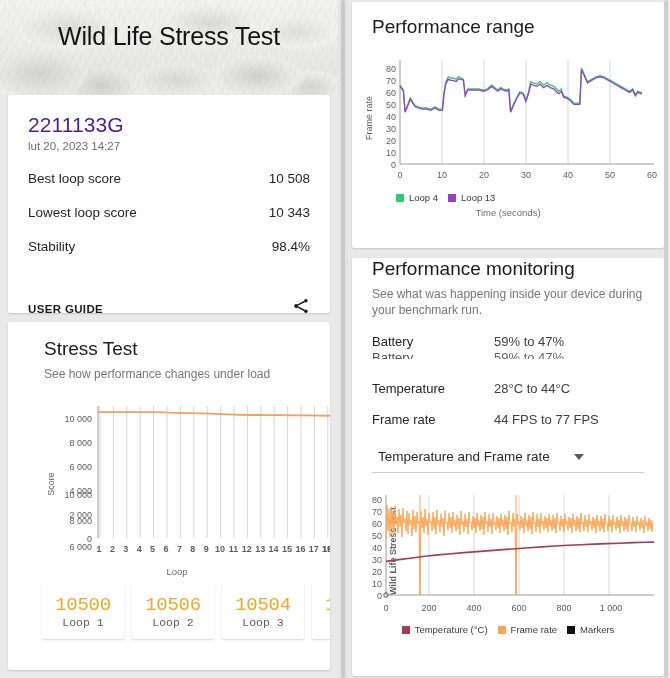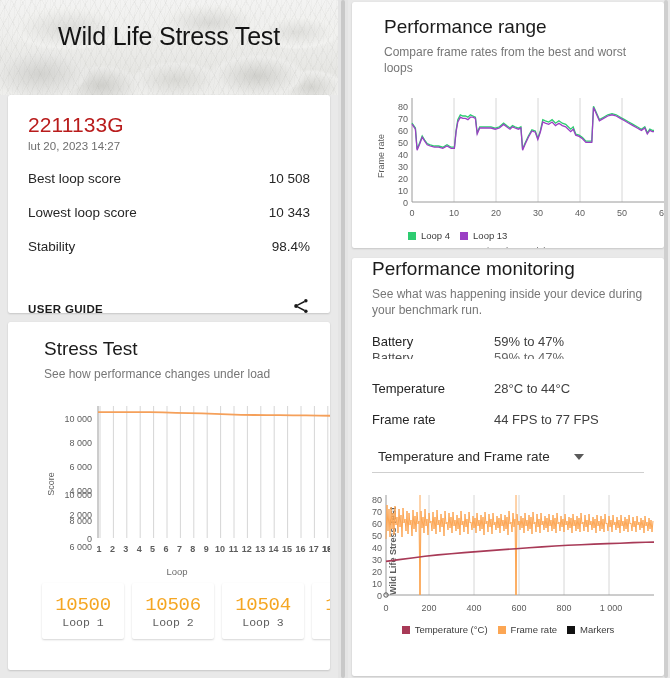--- a/index.html
+++ b/index.html
@@ -47,21 +47,21 @@
     position:absolute; left:0; right:0; top:22px; text-align:center;
     font-size:25px; color:#141414; letter-spacing:-0.2px; z-index:2; font-weight:400;
   }
 
   
   .card {
     background:#fff; border-radius:2px;
     box-shadow:0 1px 2px rgba(0,0,0,.14), 0 0 1px rgba(0,0,0,.10);
   }
   .card-summary { position:absolute; left:8px; top:95px; width:322px; padding:18px 20px 0 20px; height:218px; z-index:3;}
-  .run-id { font-size:21px; color:#b91c1c; font-weight:400; letter-spacing:.1px; }
+  .run-id { font-size:21px; color:#4c1d95; font-weight:400; letter-spacing:.1px; }
   .run-date { font-size:11.5px; color:#6e6e6e; margin-top:3px; }
 
   .kv { display:flex; justify-content:space-between; align-items:baseline; margin-top:19px; }
   .kv .k { font-size:13.5px; color:#262626; }
   .kv .v { font-size:13.5px; color:#262626; }
 
   .guide-row { display:flex; justify-content:space-between; align-items:flex-end; margin-top:43px; }
   .guide-link { font-size:11.5px; font-weight:bold; color:#1c1c1c; letter-spacing:.35px; cursor:pointer; }
   .share-icon { width:18px; height:18px; display:block; cursor:pointer; }
 
@@ -77,21 +77,21 @@
   .loop-strip { display:flex; gap:8px; padding:0 18px; margin-top:6px;font-family:Liberation Mono, monospace; }
   .loop-chip {
     background:#fff; border-radius:2px; box-shadow:0 1px 2px rgba(0,0,0,.17);
     width:82px; min-width:82px; height:56px; display:flex; flex-direction:column;
     align-items:center; justify-content:center; cursor:pointer;
   }
   .loop-score { font-size:19px; color:#F5A623; letter-spacing:-.3px; }
   .loop-name { font-size:11.5px; color:#5e5e5e; margin-top:0; }
 
   
-  .card-range { position:absolute; left:4px; top:2px; width:312px; height:246px; padding:14px 0 0 12px; overflow:hidden;}
+  .card-range { position:absolute; left:4px; top:2px; width:312px; height:246px; padding:14px 0 0 0; overflow:hidden;}
   .card-mon   { position:absolute; left:4px; top:258px; width:312px; height:418px; padding:0 0 0 0; overflow:hidden;}
 
   .stat-row { display:flex; margin-top:16px; padding:0 20px; font-size:13px;}
   .stat-row .sk { width:122px; color:#242424; }
   .stat-row .sv { color:#404040; }
   .stat-row.ghost { margin-top:1px; opacity:.80; clip-path: inset(0 0 42% 0); }
 
   .select-wrap { margin:22px 20px 0 20px; border-bottom:1px solid #cfcfcf; padding:0 6px 8px 6px;
                  display:flex; align-items:center; justify-content:flex-start; cursor:pointer; }
   .select-value { font-size:13.5px; color:#2a2a2a; }
@@ -248,21 +248,20 @@
   </div>
 
   <div class="col-gap">
     <div class="vscroll"></div>
   </div>
 
   <div class="col-right">
 
     <div class="card card-range">
       <div class="sec-title">Performance range</div>
-      <div class="sec-sub">Compare frame rates from the best and worst loops</div>
 
       <div class="chart-box">
         <svg width="312" height="140" viewBox="0 0 312 140">
           <g class="tick" text-anchor="end">
             <text x="44" y="22">80</text>
               <text x="44" y="34">70</text>
               <text x="44" y="46">60</text>
             <text x="44" y="58">50</text>
               <text x="44" y="70">40</text>
               <text x="44" y="82">30</text>

